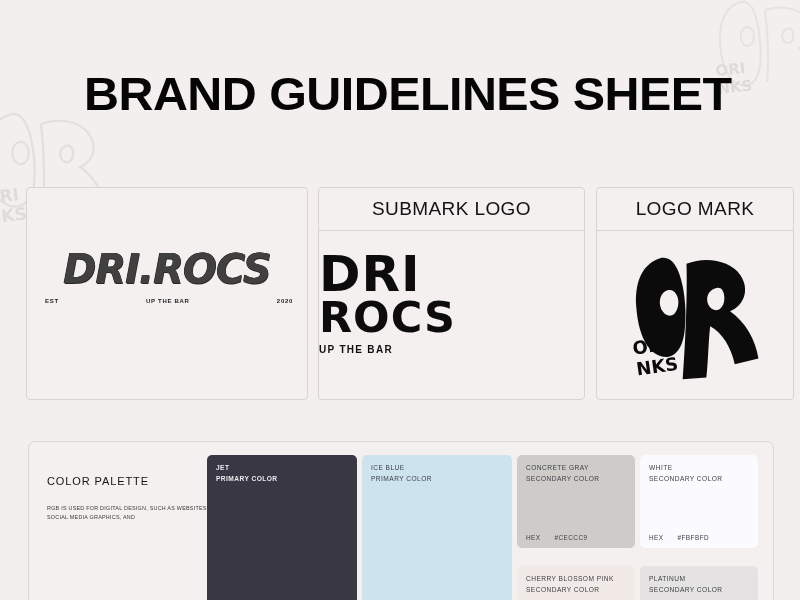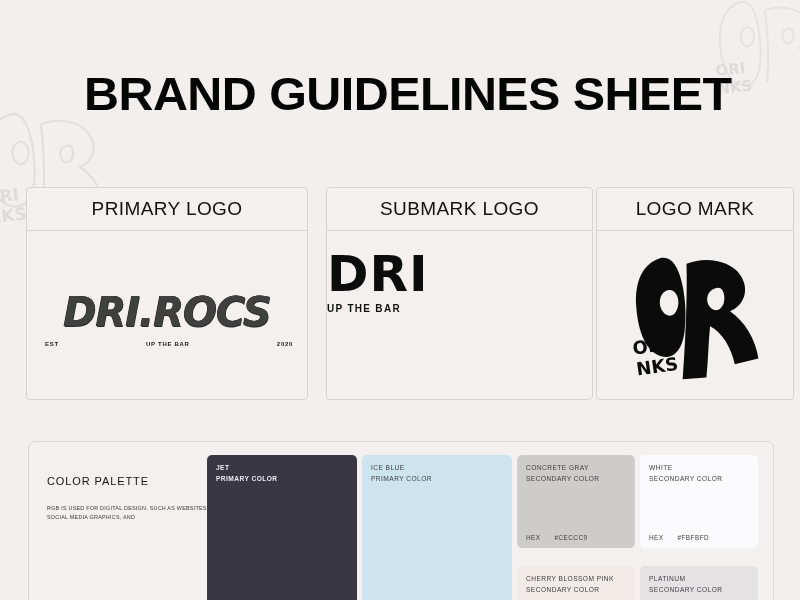--- a/index.html
+++ b/index.html
@@ -31,21 +31,21 @@
   
   .cards { position:absolute; left:26px; top:187px; width:748px; height:213px; }
   .card {
     position:absolute; top:0; height:213px;
     background:#F3F0EF;
     border:1px solid #D9D4D2;
     border-radius:4px;
     overflow:hidden;
   }
   .card-1 { left:0;    width:282px; }
-  .card-2 { left:300px; width:267px; }
+  .card-2 { left:292px; width:267px; }
   .card-3 { left:570px; width:198px; }
 
   .card-head {
     height:43px;
     border-bottom:1px solid #D9D4D2;
     display:flex; align-items:center; justify-content:center;
   }
   .card-head span {
     font-size:19px; letter-spacing:0.4px; color:#131313; white-space:nowrap;
   }
@@ -158,42 +158,40 @@
       <text x="6" y="100" transform="rotate(-6 6 100)">NKS</text>
     </g>
   </svg>
 </div>
 
 <div class="title">BRAND GUIDELINES SHEET</div>
 
 <div class="cards">
 
   <div class="card card-1">
-    <div class="card-head">
-      <span>PRIMARY LOGO</span>
-    </div>
     <div class="card-body">
       <div class="plogo">
         <div class="plogo-word">DRI.ROCS</div>
         <div class="plogo-sub">
           <span>EST</span>
           <span>UP THE BAR</span>
           <span>2020</span>
         </div>
       </div>
     </div>
   </div>
 
   <div class="card card-2">
     <div class="card-head">
       <span>SUBMARK LOGO</span>
     </div>
     <div class="card-body">
       <div class="slogo">
         <div class="slogo-l1">DRI</div>
+        <div class="slogo-l2">ROCS</div>
         <div class="slogo-l3">UP THE BAR</div>
       </div>
     </div>
   </div>
 
   <div class="card card-3">
     <div class="card-head">
       <span>LOGO MARK</span>
     </div>
     <div class="card-body">

